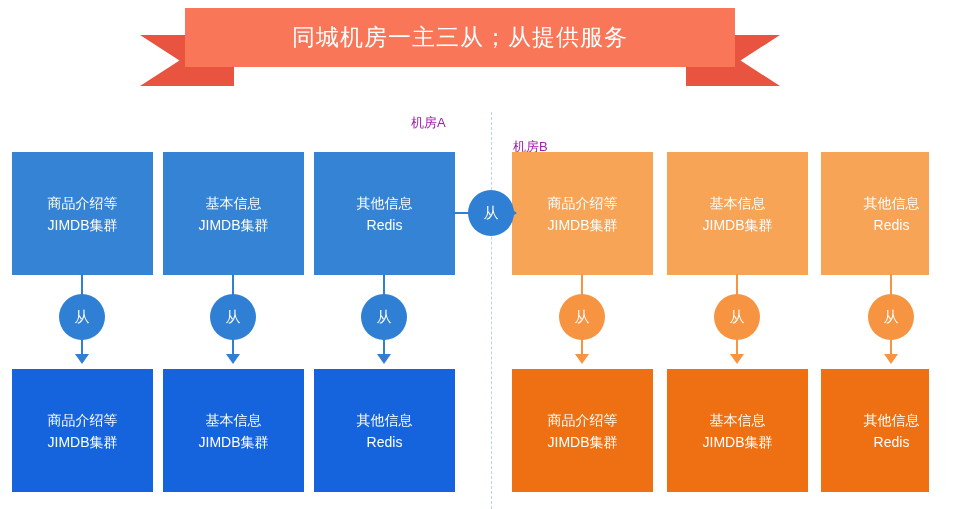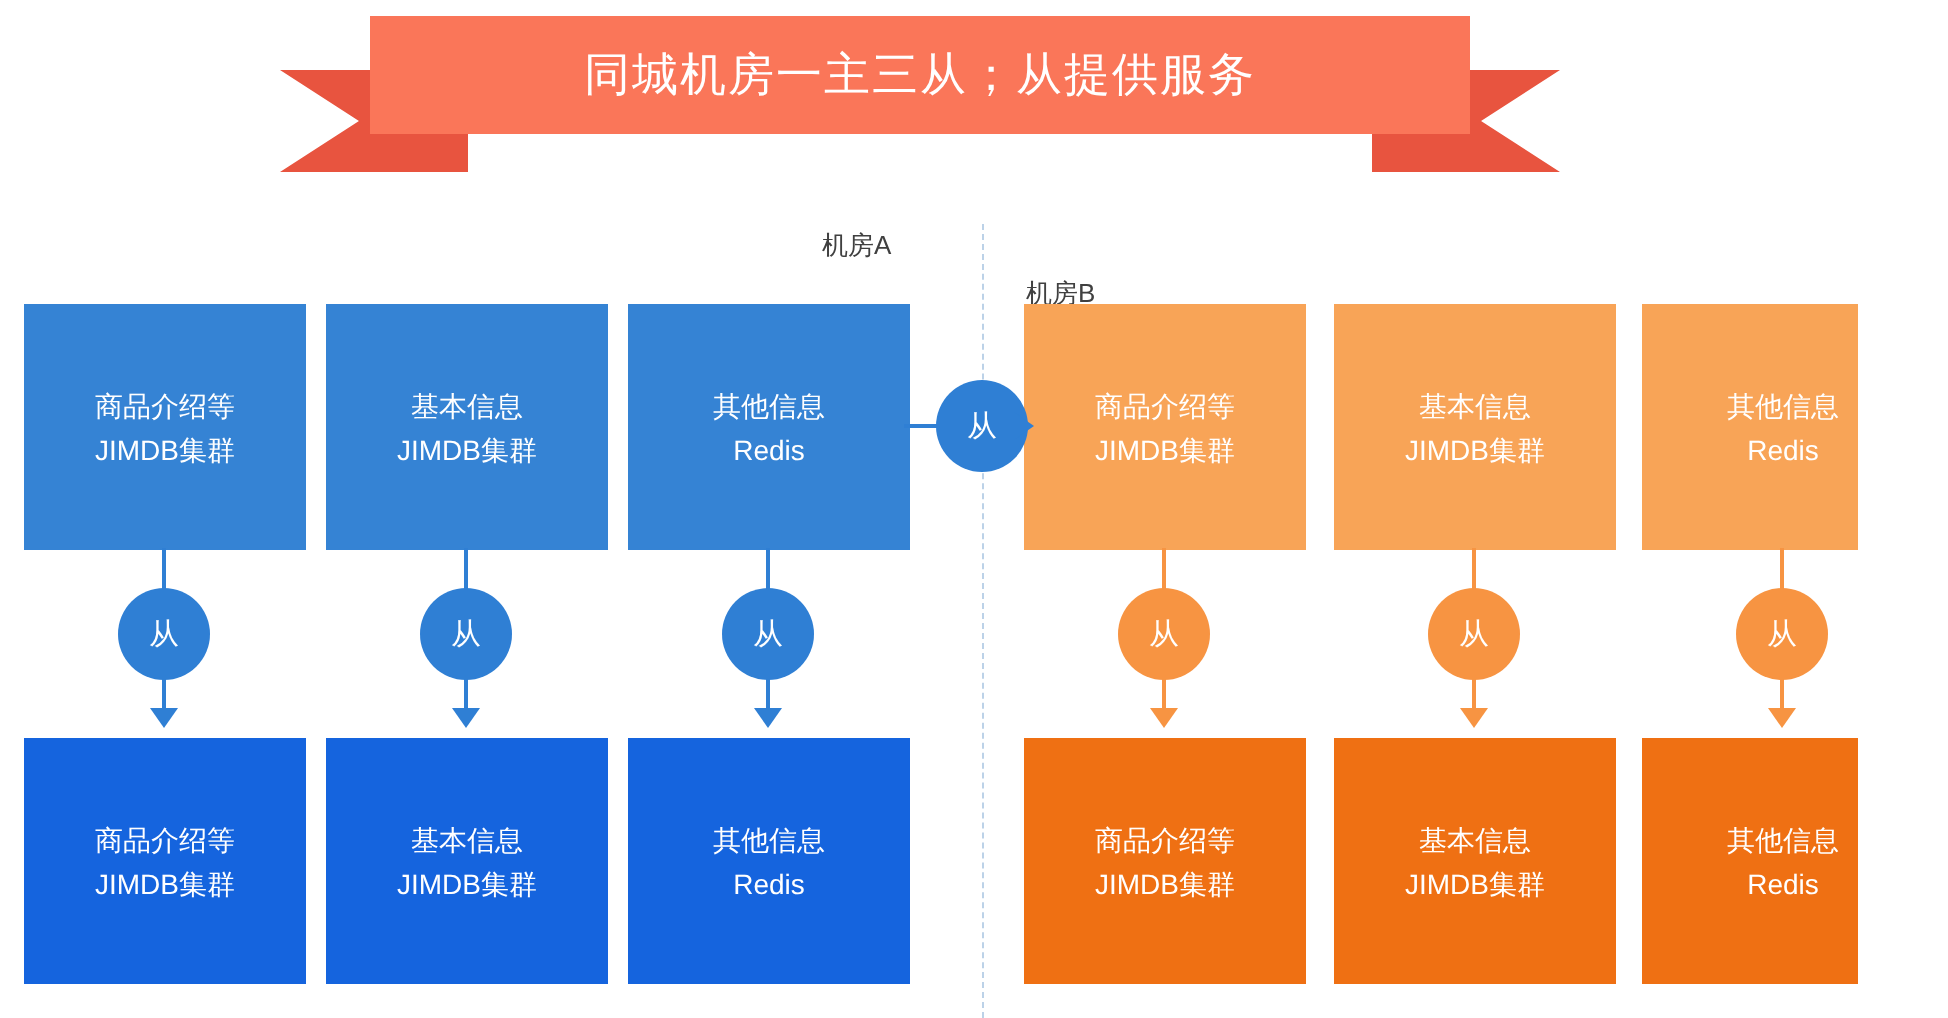--- a/index.html
+++ b/index.html
@@ -57,21 +57,21 @@
     font-size: 23px;
     letter-spacing: 1px;
     white-space: nowrap;
   }
 
   
   .zone-label {
     position: absolute;
     top: 114px;
     font-size: 13px;
-    color: #404040;
+    color: #a21caf;
     white-space: nowrap;
   }
   .zone-label.a { left: 411px; }
   .zone-label.b { left: 513px; margin-top: 24px; }
 
   .divider {
     position: absolute;
     left: 491px;
     top: 112px;
     width: 0px;

